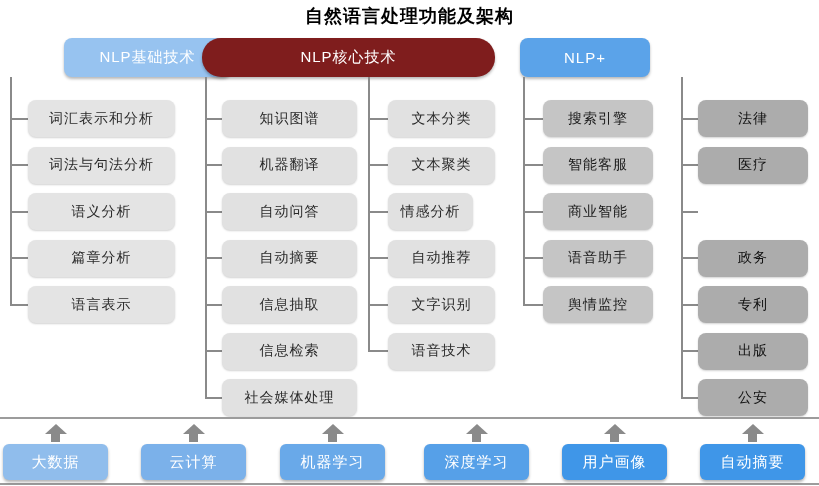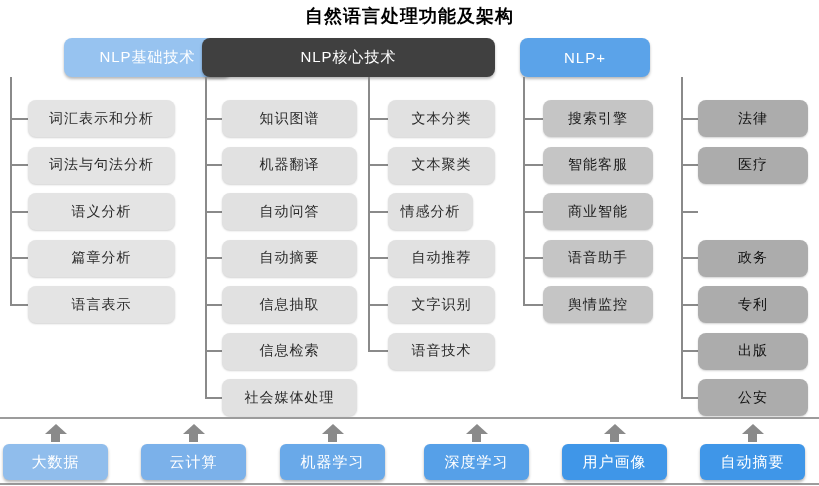--- a/index.html
+++ b/index.html
@@ -35,21 +35,21 @@
   .arrowhead{position:absolute;top:424px;width:0;height:0;
     border-left:11px solid transparent;border-right:11px solid transparent;}
   .arrowstem{position:absolute;top:433px;width:9px;height:9px;}
 </style>
 </head>
 <body>
 
 <div id="stage">
   <div class="title">自然语言处理功能及架构</div>
   <div class="hdr h1" style="background: rgb(151, 195, 240);">NLP基础技术</div>
-  <div class="hdr h2" style="background: #404040;">NLP核心技术</div>
+  <div class="hdr h2" style="background: #7f1d1d; border-radius: 19px;">NLP核心技术</div>
   <div class="hdr h3" style="background: rgb(91, 163, 233);">NLP+</div>
 <div class="vline" style="left: 10px; top: 77px; width: 2px; height: 227.5px; background: rgb(138, 138, 138);"></div>
     <div class="hline" style="left: 10px; top: 117.5px; width: 18px; height: 2px; background: rgb(138, 138, 138);"></div>
     <div class="item" style="left: 28px; top: 100px; width: 147px; background: rgb(228, 228, 228); color: rgb(42, 42, 42);">词汇表示和分析</div>
     <div class="hline" style="left: 10px; top: 164px; width: 18px; height: 2px; background: rgb(138, 138, 138);"></div>
     <div class="item" style="left: 28px; top: 146.5px; width: 147px; background: rgb(228, 228, 228); color: rgb(42, 42, 42);">词法与句法分析</div>
     <div class="hline" style="left: 10px; top: 210.5px; width: 18px; height: 2px; background: rgb(138, 138, 138);"></div>
     <div class="item" style="left: 28px; top: 193px; width: 147px; background: rgb(228, 228, 228); color: rgb(42, 42, 42);">语义分析</div>
     <div class="hline" style="left: 10px; top: 257px; width: 18px; height: 2px; background: rgb(138, 138, 138);"></div>
     <div class="item" style="left: 28px; top: 239.5px; width: 147px; background: rgb(228, 228, 228); color: rgb(42, 42, 42);">篇章分析</div>

